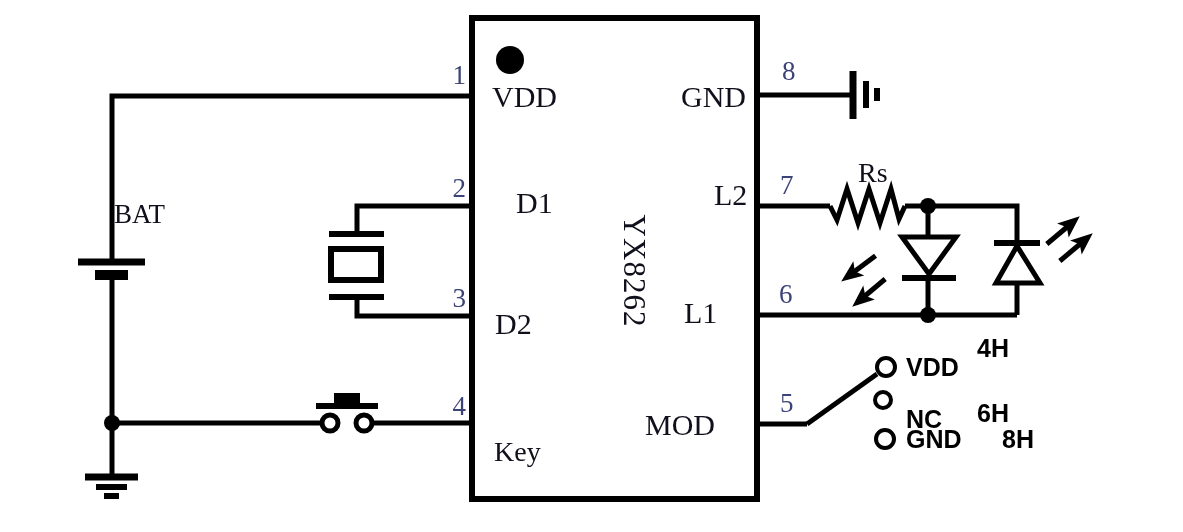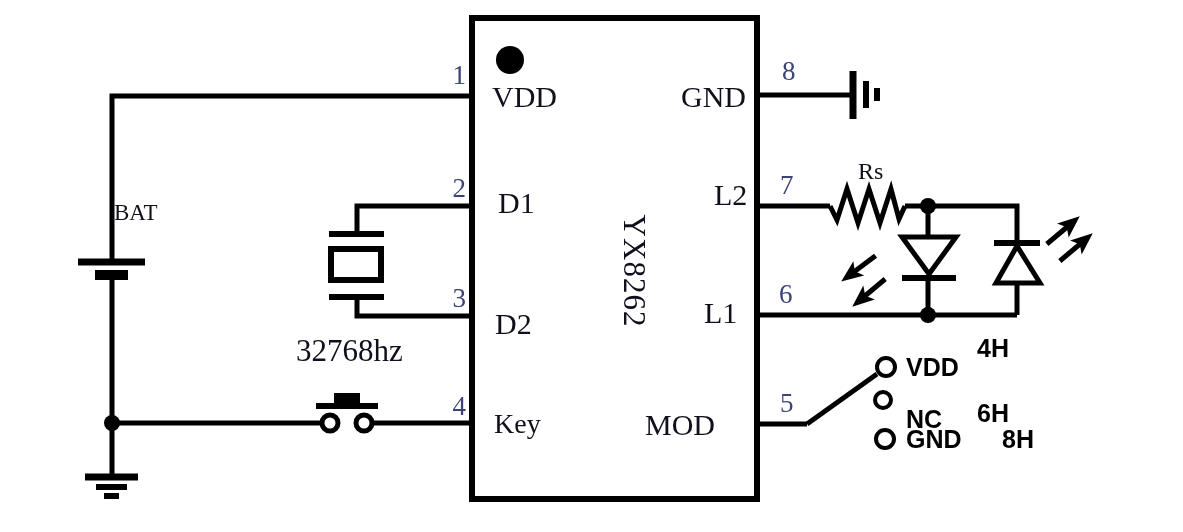--- a/index.html
+++ b/index.html
@@ -6,26 +6,26 @@
   .canvas{
     position:relative;
     width:1183px;height:532px;
     background:#ffffff;
     font-family:"Liberation Serif", serif;
     overflow:hidden;
   }
   .circuit-svg{position:absolute;left:0;top:0;}
   .lbl{position:absolute;color:#10101c;white-space:nowrap;line-height:1;}
   .ic-pin-label{font-size:30px;}
-  .ic-pin-label.small{font-size:28px;}
+  .ic-pin-label.small{font-size:28px;margin-top:28px;}
   .pin-num{font-size:27px;color:#3b4377;width:26px;text-align:right;}
   .pin-num.right{text-align:left;}
-  .comp-label{font-size:23px;}
+  .comp-label{font-size:27px;}
   .freq-label{font-size:31px;}
-  .rs-label{font-size:24px;}
+  .rs-label{font-size:28px;}
   .ic-name{
     font-size:31px;letter-spacing:1px;
     transform:translate(-50%,-50%) rotate(90deg);
     transform-origin:center center;
   }
   .mod-option-label,.mod-option-code{
     font-family:"Liberation Sans", sans-serif;
     font-weight:bold;font-size:25px;color:#000;
   }
 </style>
@@ -141,30 +141,29 @@
   <div class="lbl pin-num" style="left:440px;top:175px">2</div>
   <div class="lbl pin-num" style="left:440px;top:285px">3</div>
   <div class="lbl pin-num" style="left:440px;top:393px">4</div>
   <div class="lbl pin-num right" style="left:782px;top:58px">8</div>
   <div class="lbl pin-num right" style="left:780px;top:172px">7</div>
   <div class="lbl pin-num right" style="left:779px;top:281px">6</div>
   <div class="lbl pin-num right" style="left:780px;top:390px">5</div>
 
   <div class="lbl ic-pin-label" style="left:492px;top:82px">VDD</div>
   <div class="lbl ic-pin-label" style="left:681px;top:82px">GND</div>
-  <div class="lbl ic-pin-label" style="left:498px;top:188px">D1</div>
+  <div class="lbl ic-pin-label" style="left:516px;top:188px">D1</div>
   <div class="lbl ic-pin-label" style="left:714px;top:180px">L2</div>
   <div class="lbl ic-pin-label" style="left:495px;top:309px">D2</div>
-  <div class="lbl ic-pin-label" style="left:704px;top:298px">L1</div>
+  <div class="lbl ic-pin-label" style="left:684px;top:298px">L1</div>
   <div class="lbl ic-pin-label small" style="left:494px;top:410px">Key</div>
   <div class="lbl ic-pin-label" style="left:645px;top:410px">MOD</div>
   <div class="lbl ic-name" style="left:634px;top:271px">YX8262</div>
 
   <div class="lbl comp-label" style="left:114px;top:201px">BAT</div>
-  <div class="lbl freq-label" style="left:296px;top:335px">32768hz</div>
   <div class="lbl rs-label" style="left:858px;top:159px">Rs</div>
 
   <div class="lbl mod-option-label" style="left:906px;top:355px">VDD</div>
   <div class="lbl mod-option-code" style="left:977px;top:336px">4H</div>
   <div class="lbl mod-option-label" style="left:906px;top:407px">NC</div>
   <div class="lbl mod-option-code" style="left:977px;top:401px">6H</div>
   <div class="lbl mod-option-label" style="left:906px;top:427px">GND</div>
   <div class="lbl mod-option-code" style="left:1002px;top:427px">8H</div>
 
 </div>

